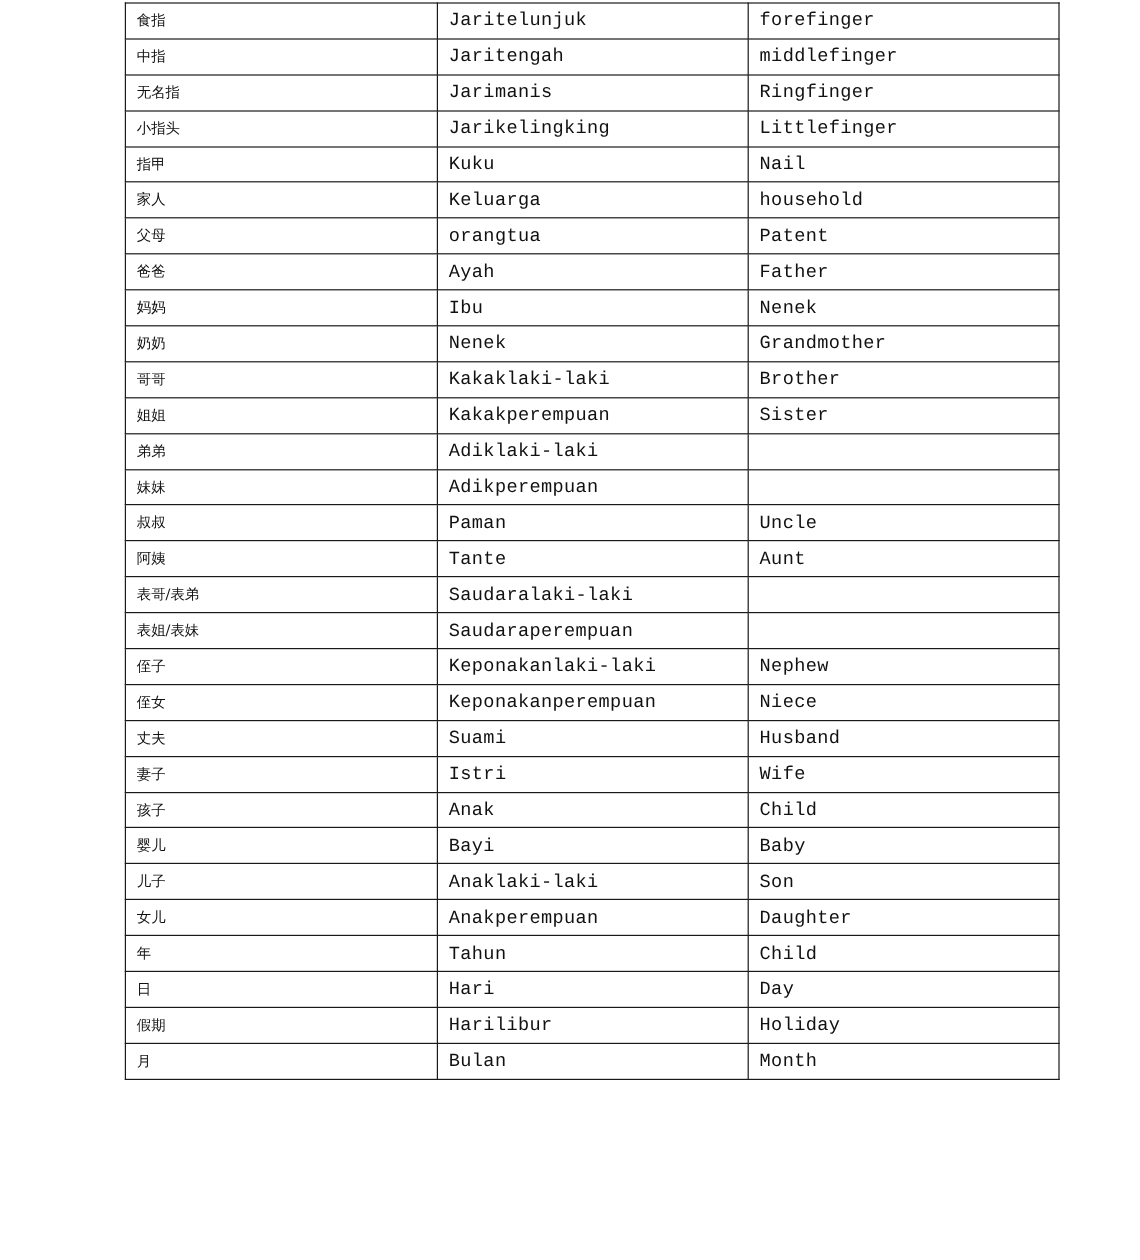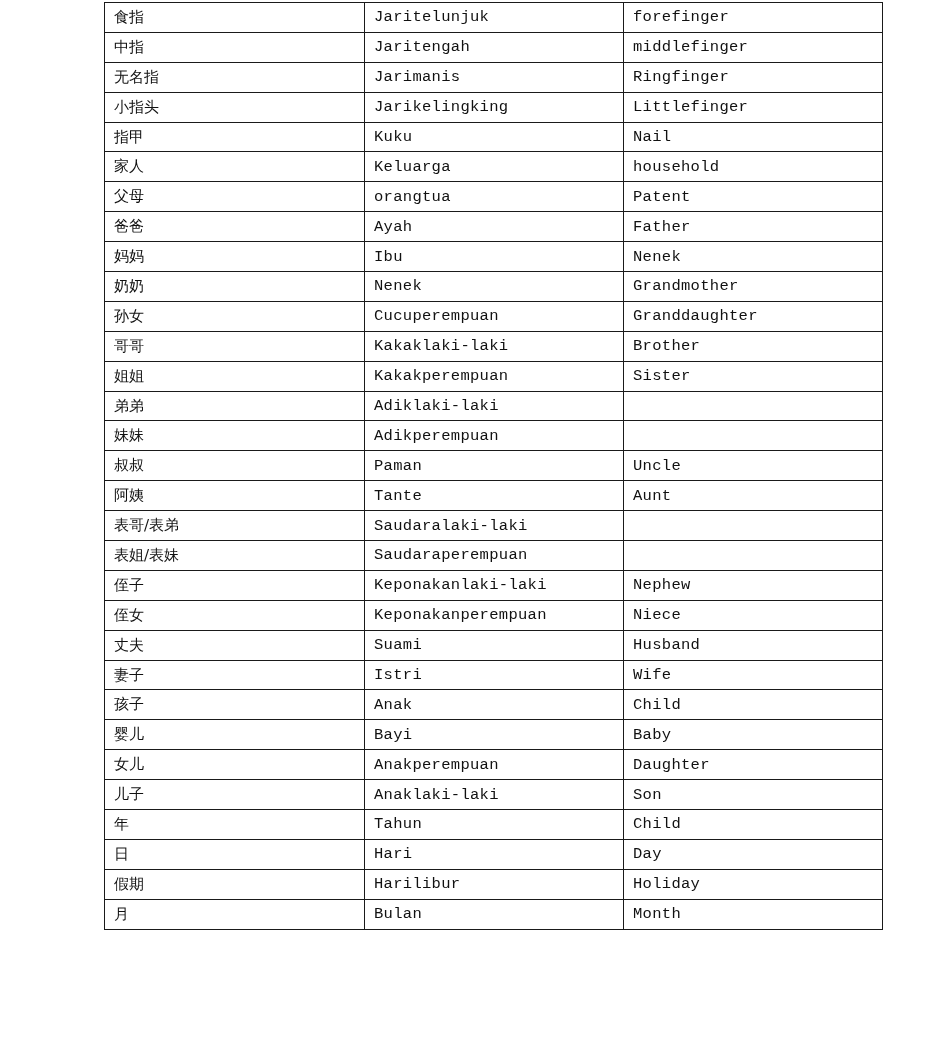--- a/index.html
+++ b/index.html
@@ -34,21 +34,21 @@
     padding: 0 4px 0 9px;
     vertical-align: middle;
     overflow: hidden;
     white-space: nowrap;
     color: #111111;
   }
 
   td.cell-zh {
     width: 246px;
     font-family: "DejaVu Serif", "Liberation Serif", serif;
-    font-size: 15px;
+    font-size: 12px;
   }
 
   td.cell-latin {
     width: 245px;
     font-family: "Liberation Mono", "DejaVu Sans Mono", monospace;
     font-size: 15.5px;
     letter-spacing: 0.3px;
   }
 </style>
 </head>
@@ -113,25 +113,20 @@
   </tr>
 
 
   <tr>
     <td class="cell-zh">奶奶</td>
     <td class="cell-latin">Nenek</td>
     <td class="cell-latin">Grandmother</td>
   </tr>
 
 
-  <tr>
-    <td class="cell-zh">孙女</td>
-    <td class="cell-latin">Cucuperempuan</td>
-    <td class="cell-latin">Granddaughter</td>
-  </tr>
 
   <tr>
     <td class="cell-zh">哥哥</td>
     <td class="cell-latin">Kakaklaki-laki</td>
     <td class="cell-latin">Brother</td>
   </tr>
 
   <tr>
     <td class="cell-zh">姐姐</td>
     <td class="cell-latin">Kakakperempuan</td>
@@ -204,32 +199,32 @@
     <td class="cell-latin">Child</td>
   </tr>
 
   <tr>
     <td class="cell-zh">婴儿</td>
     <td class="cell-latin">Bayi</td>
     <td class="cell-latin">Baby</td>
   </tr>
 
   <tr>
+    <td class="cell-zh">儿子</td>
+    <td class="cell-latin">Anaklaki-laki</td>
+    <td class="cell-latin">Son</td>
+  </tr>
+
+  <tr>
     <td class="cell-zh">女儿</td>
     <td class="cell-latin">Anakperempuan</td>
     <td class="cell-latin">Daughter</td>
   </tr>
 
   <tr>
-    <td class="cell-zh">儿子</td>
-    <td class="cell-latin">Anaklaki-laki</td>
-    <td class="cell-latin">Son</td>
-  </tr>
-
-  <tr>
     <td class="cell-zh">年</td>
     <td class="cell-latin">Tahun</td>
     <td class="cell-latin">Child</td>
   </tr>
 
   <tr>
     <td class="cell-zh">日</td>
     <td class="cell-latin">Hari</td>
     <td class="cell-latin">Day</td>
   </tr>

